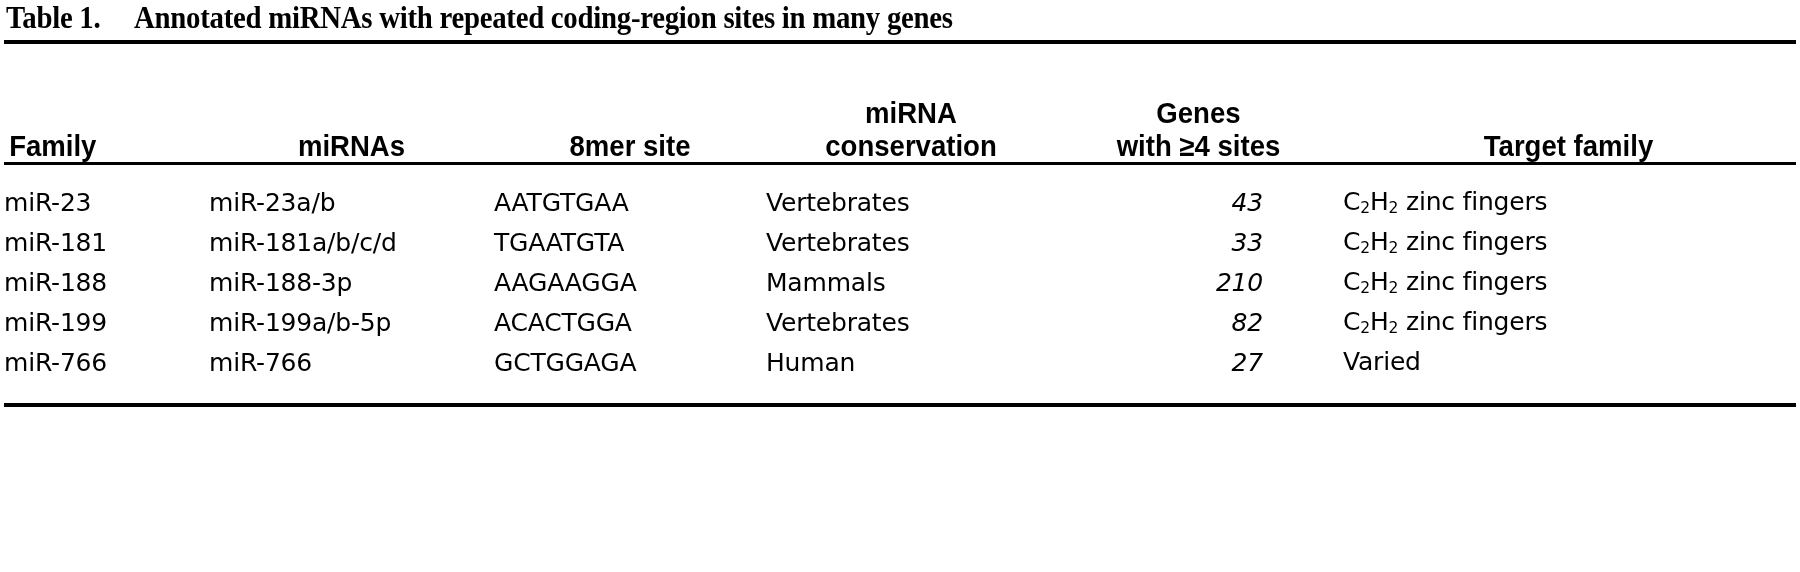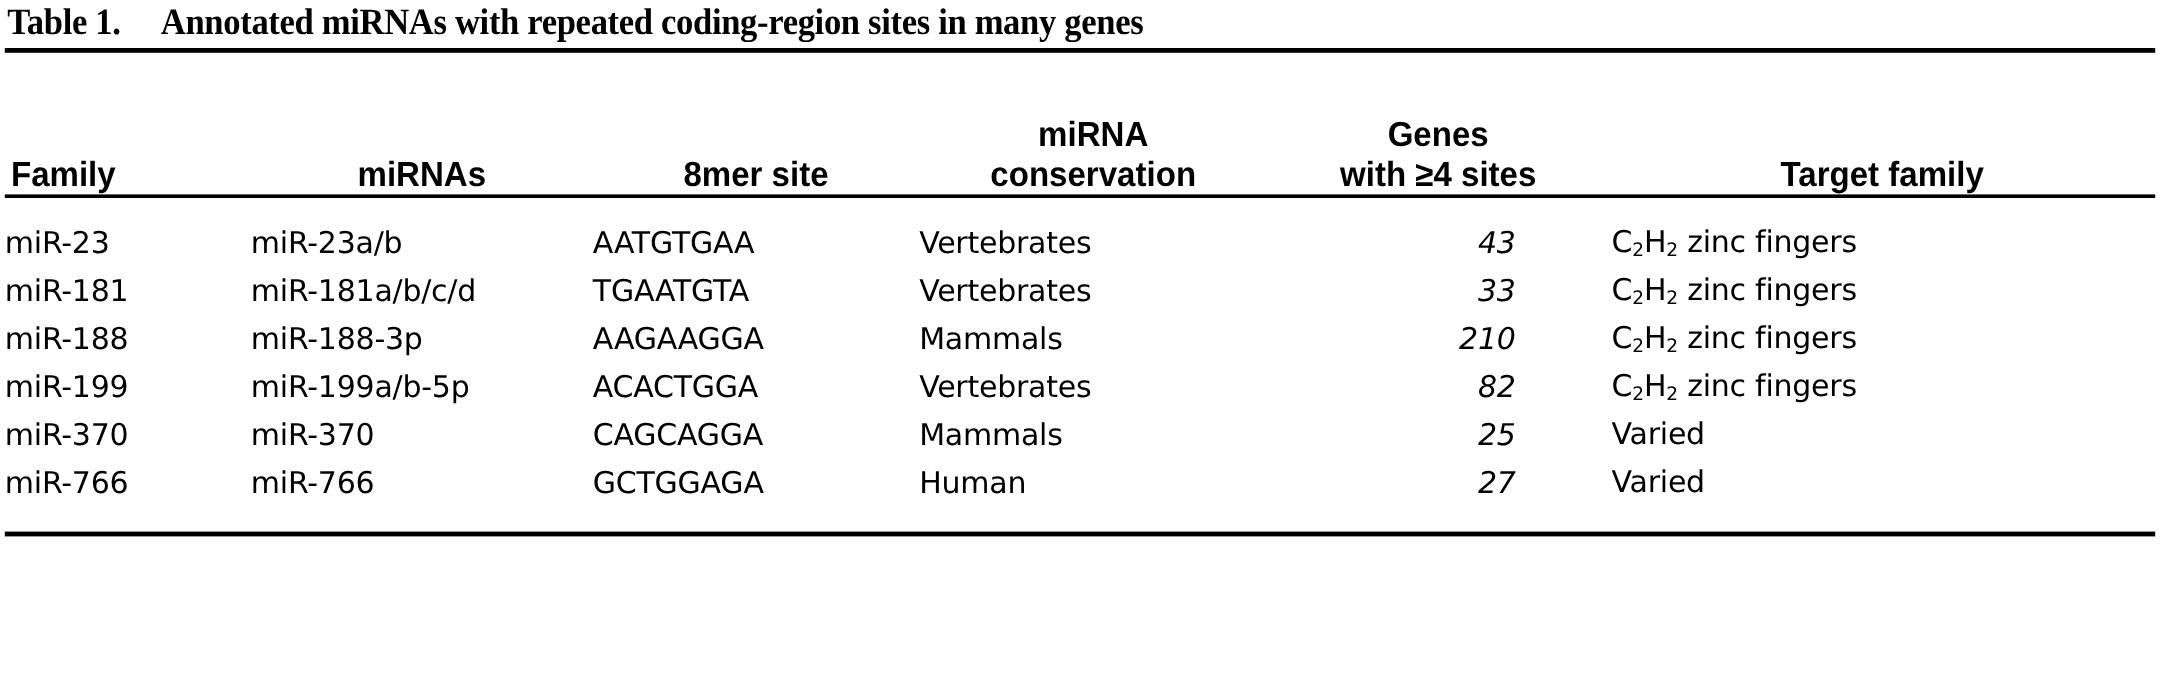--- a/index.html
+++ b/index.html
@@ -204,28 +204,20 @@
 
       <tr>
         <td class="left">miR-199</td>
         <td class="left">miR-199a/b-5p</td>
         <td class="center">ACACTGGA</td>
         <td class="center">Vertebrates</td>
         <td class="right">82</td>
         <td class="left target-cell"><span class="cell-inner"><span>C</span><sub>2</sub><span>H</span><sub>2</sub><span> zinc fingers</span></span></td>
       </tr>
 
-      <tr>
-        <td class="left">miR-370</td>
-        <td class="left">miR-370</td>
-        <td class="center">CAGCAGGA</td>
-        <td class="center">Mammals</td>
-        <td class="right">25</td>
-        <td class="left target-cell"><span class="cell-inner"><span>Varied</span><sub></sub><span></span><sub></sub><span></span></span></td>
-      </tr>
 
       <tr>
         <td class="left">miR-766</td>
         <td class="left">miR-766</td>
         <td class="center">GCTGGAGA</td>
         <td class="center">Human</td>
         <td class="right">27</td>
         <td class="left target-cell"><span class="cell-inner"><span>Varied</span><sub></sub><span></span><sub></sub><span></span></span></td>
       </tr>
 

